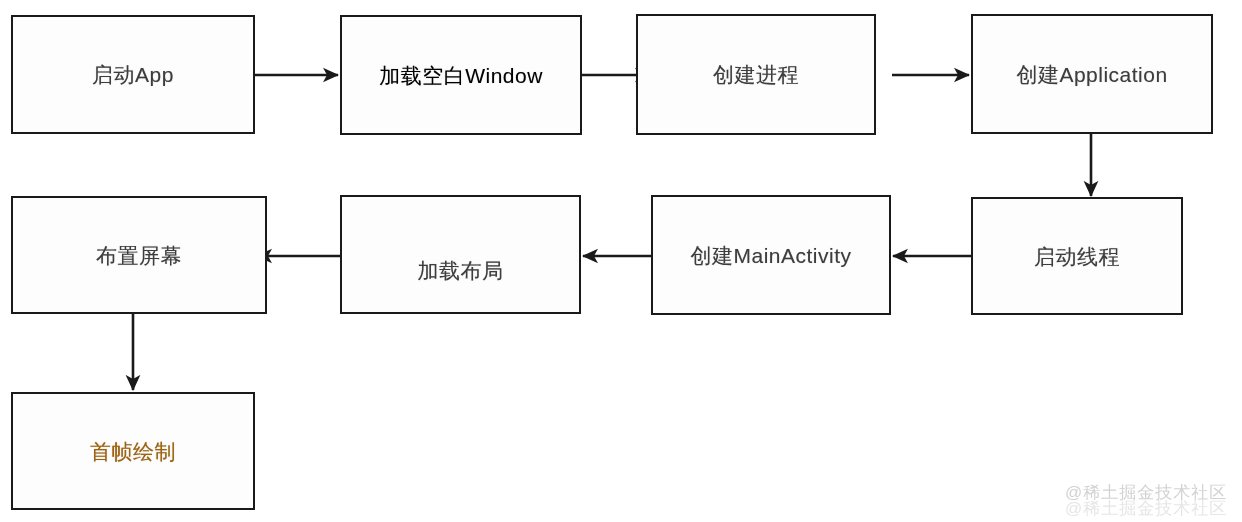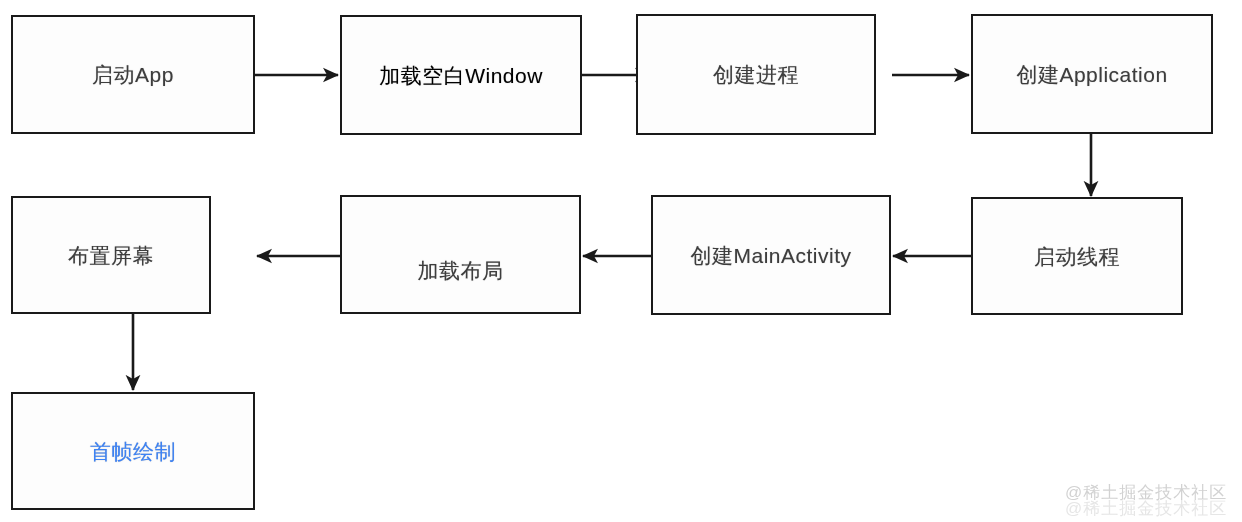--- a/index.html
+++ b/index.html
@@ -84,32 +84,32 @@
   </div>
   <div class="node" style="left: 340px; top: 15px; width: 242px; height: 120px; border-color: rgb(26, 26, 26);">
     <span class="node-label" style="color: #000000;">加载空白Window</span>
   </div>
   <div class="node" style="left: 636px; top: 14px; width: 240px; height: 121px; border-color: rgb(26, 26, 26);">
     <span class="node-label" style="color: rgb(61, 61, 61);">创建进程</span>
   </div>
   <div class="node" style="left: 971px; top: 14px; width: 242px; height: 120px; border-color: rgb(26, 26, 26);">
     <span class="node-label" style="color: rgb(61, 61, 61);">创建Application</span>
   </div>
-  <div class="node" style="left: 11px; top: 196px; width: 200px; height: 118px; border-color: rgb(26, 26, 26);">
+  <div class="node" style="left: 11px; top: 196px; width: 256px; height: 118px; border-color: rgb(26, 26, 26);">
     <span class="node-label" style="color: rgb(61, 61, 61);">布置屏幕</span>
   </div>
   <div class="node" style="left: 340px; top: 195px; width: 241px; height: 119px; border-color: rgb(26, 26, 26);">
     <span class="node-label" style="color: rgb(61, 61, 61); margin-top: 32px;">加载布局</span>
   </div>
   <div class="node" style="left: 651px; top: 195px; width: 240px; height: 120px; border-color: rgb(26, 26, 26);">
     <span class="node-label" style="color: rgb(61, 61, 61);">创建MainActivity</span>
   </div>
   <div class="node" style="left: 971px; top: 197px; width: 212px; height: 118px; border-color: rgb(26, 26, 26);">
     <span class="node-label" style="color: rgb(61, 61, 61);">启动线程</span>
   </div>
   <div class="node" style="left: 11px; top: 392px; width: 244px; height: 118px; border-color: rgb(26, 26, 26);">
-    <span class="node-label" style="color: #3b82f6; text-align: center;">首帧绘制</span>
+    <span class="node-label" style="color: #a16207; text-align: center;">首帧绘制</span>
   </div>
 
   <div class="watermark" style="left: 1065px; top: 481px;">@稀土掘金技术社区</div>
   <div class="watermark faint" style="left: 1065px; top: 497px;">@稀土掘金技术社区</div>
 
 </div>
 
 </body></html>

